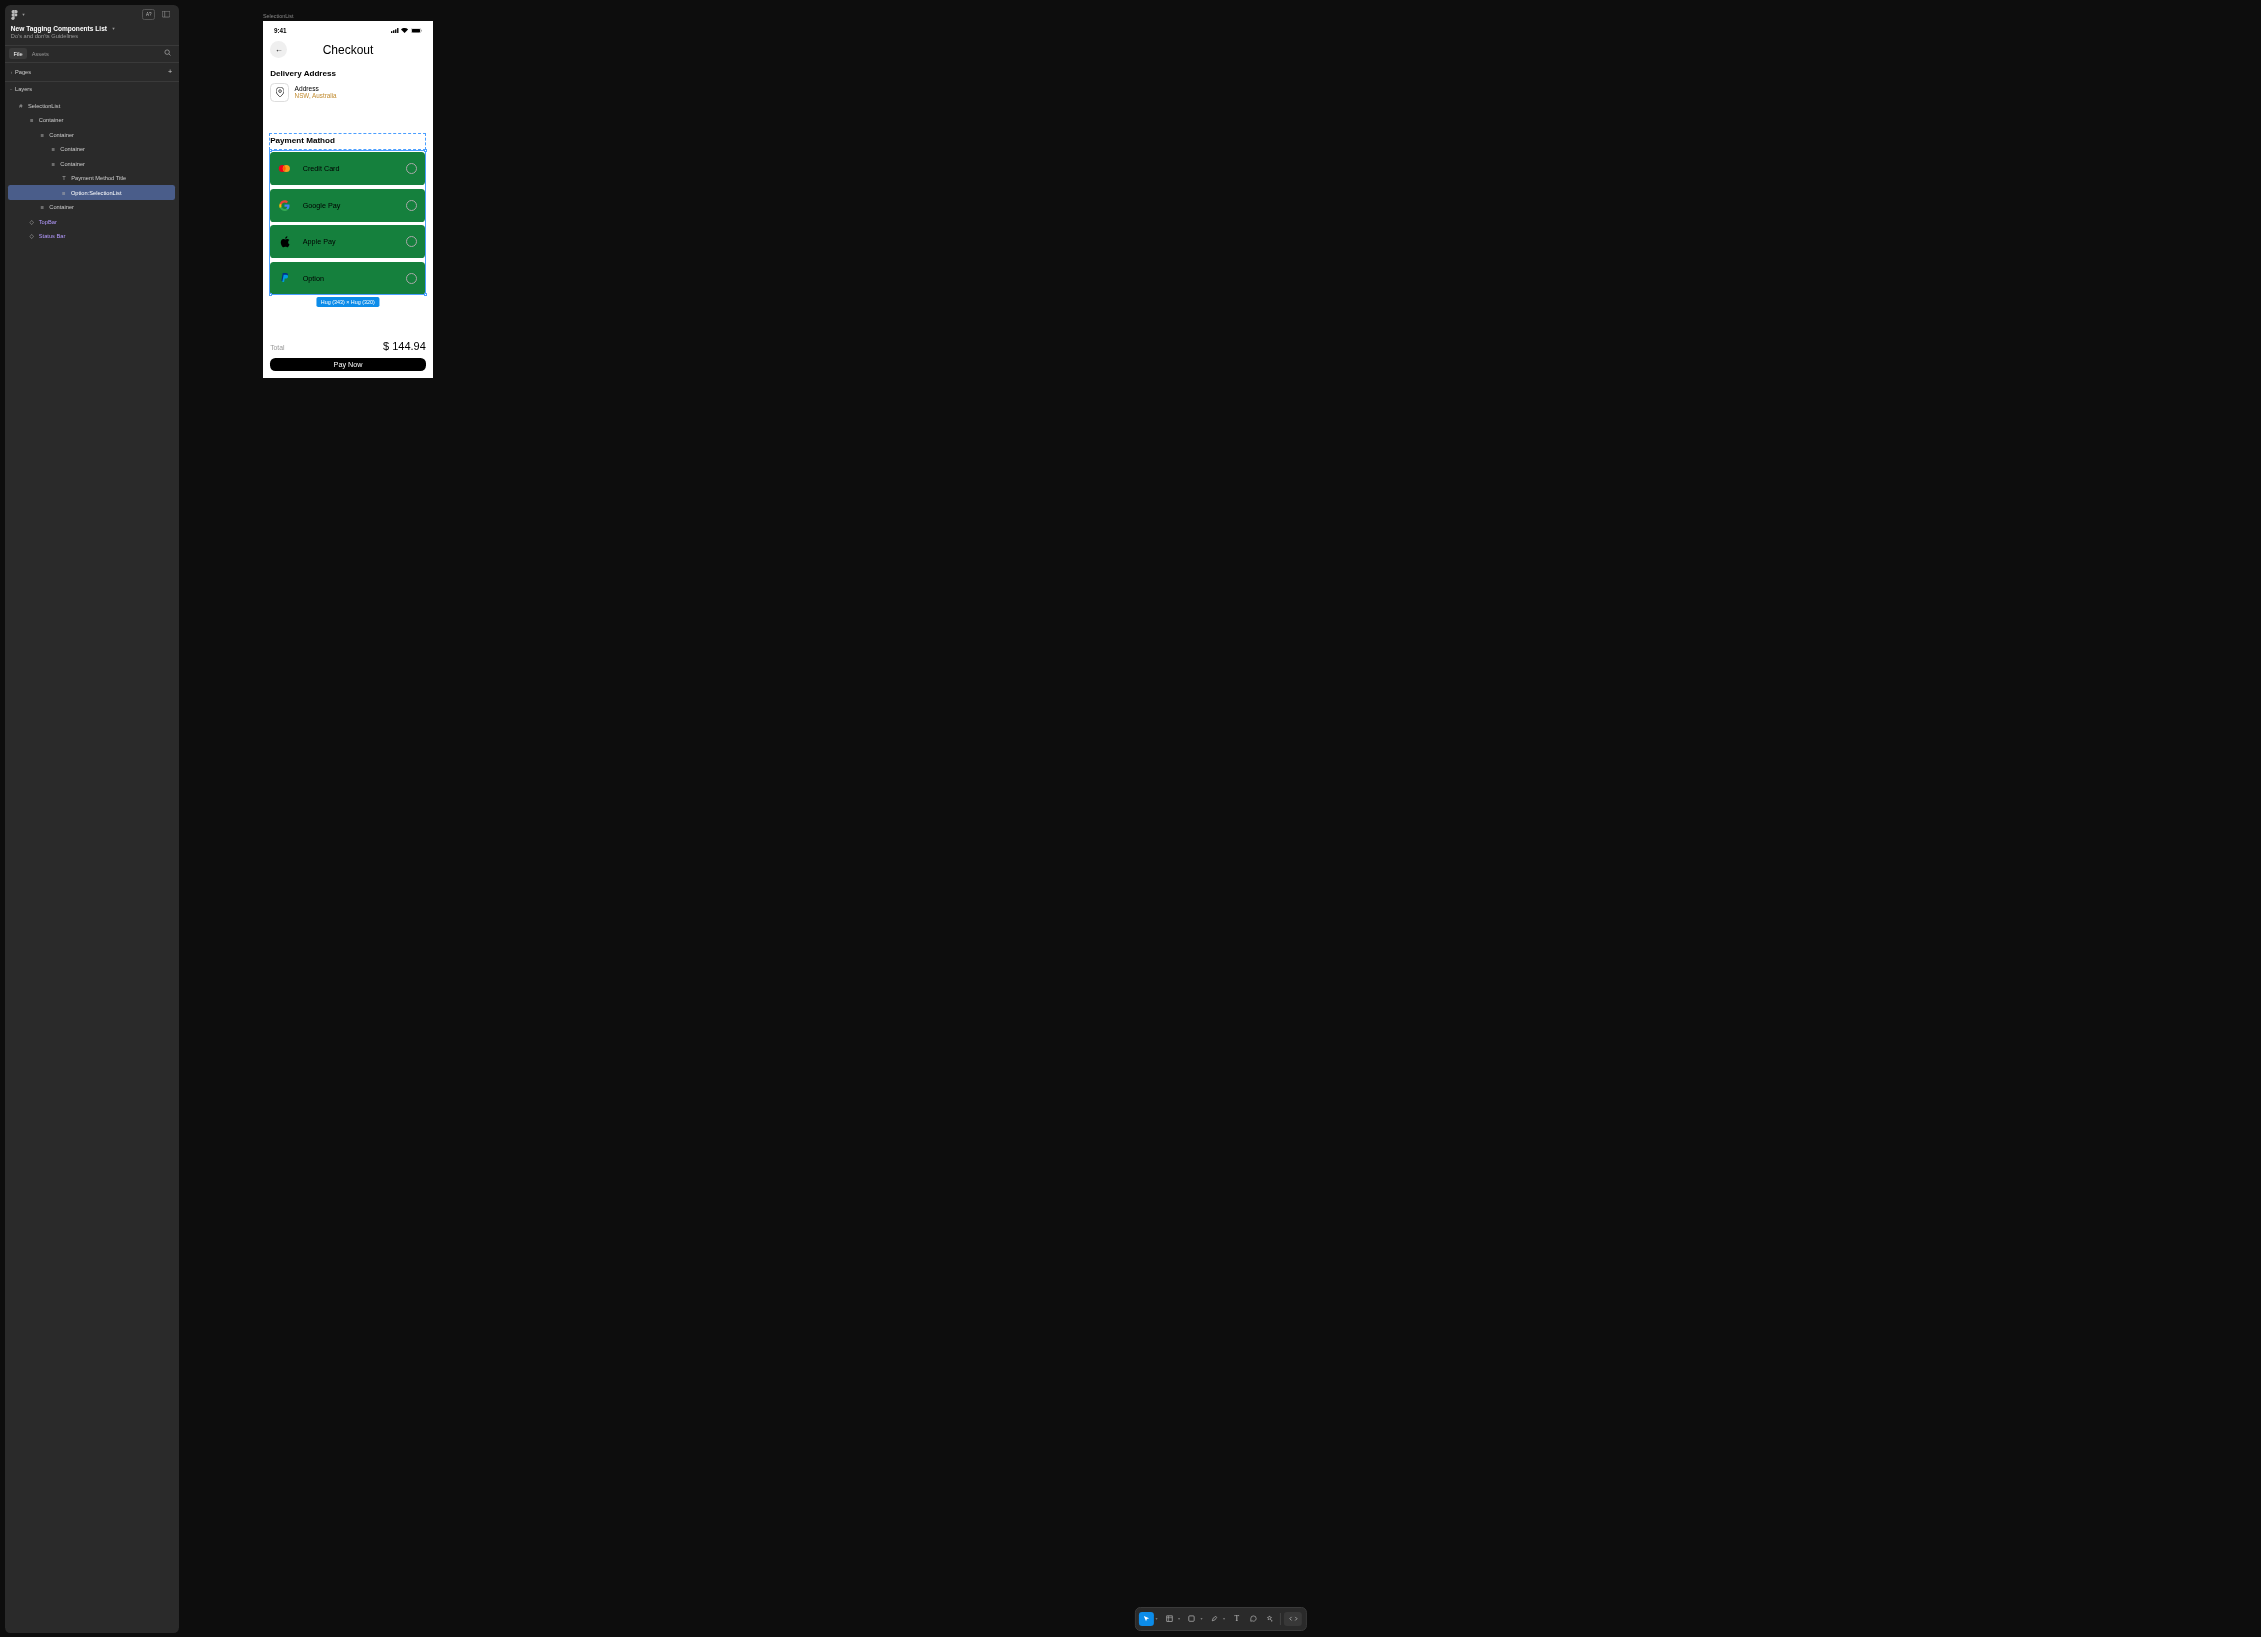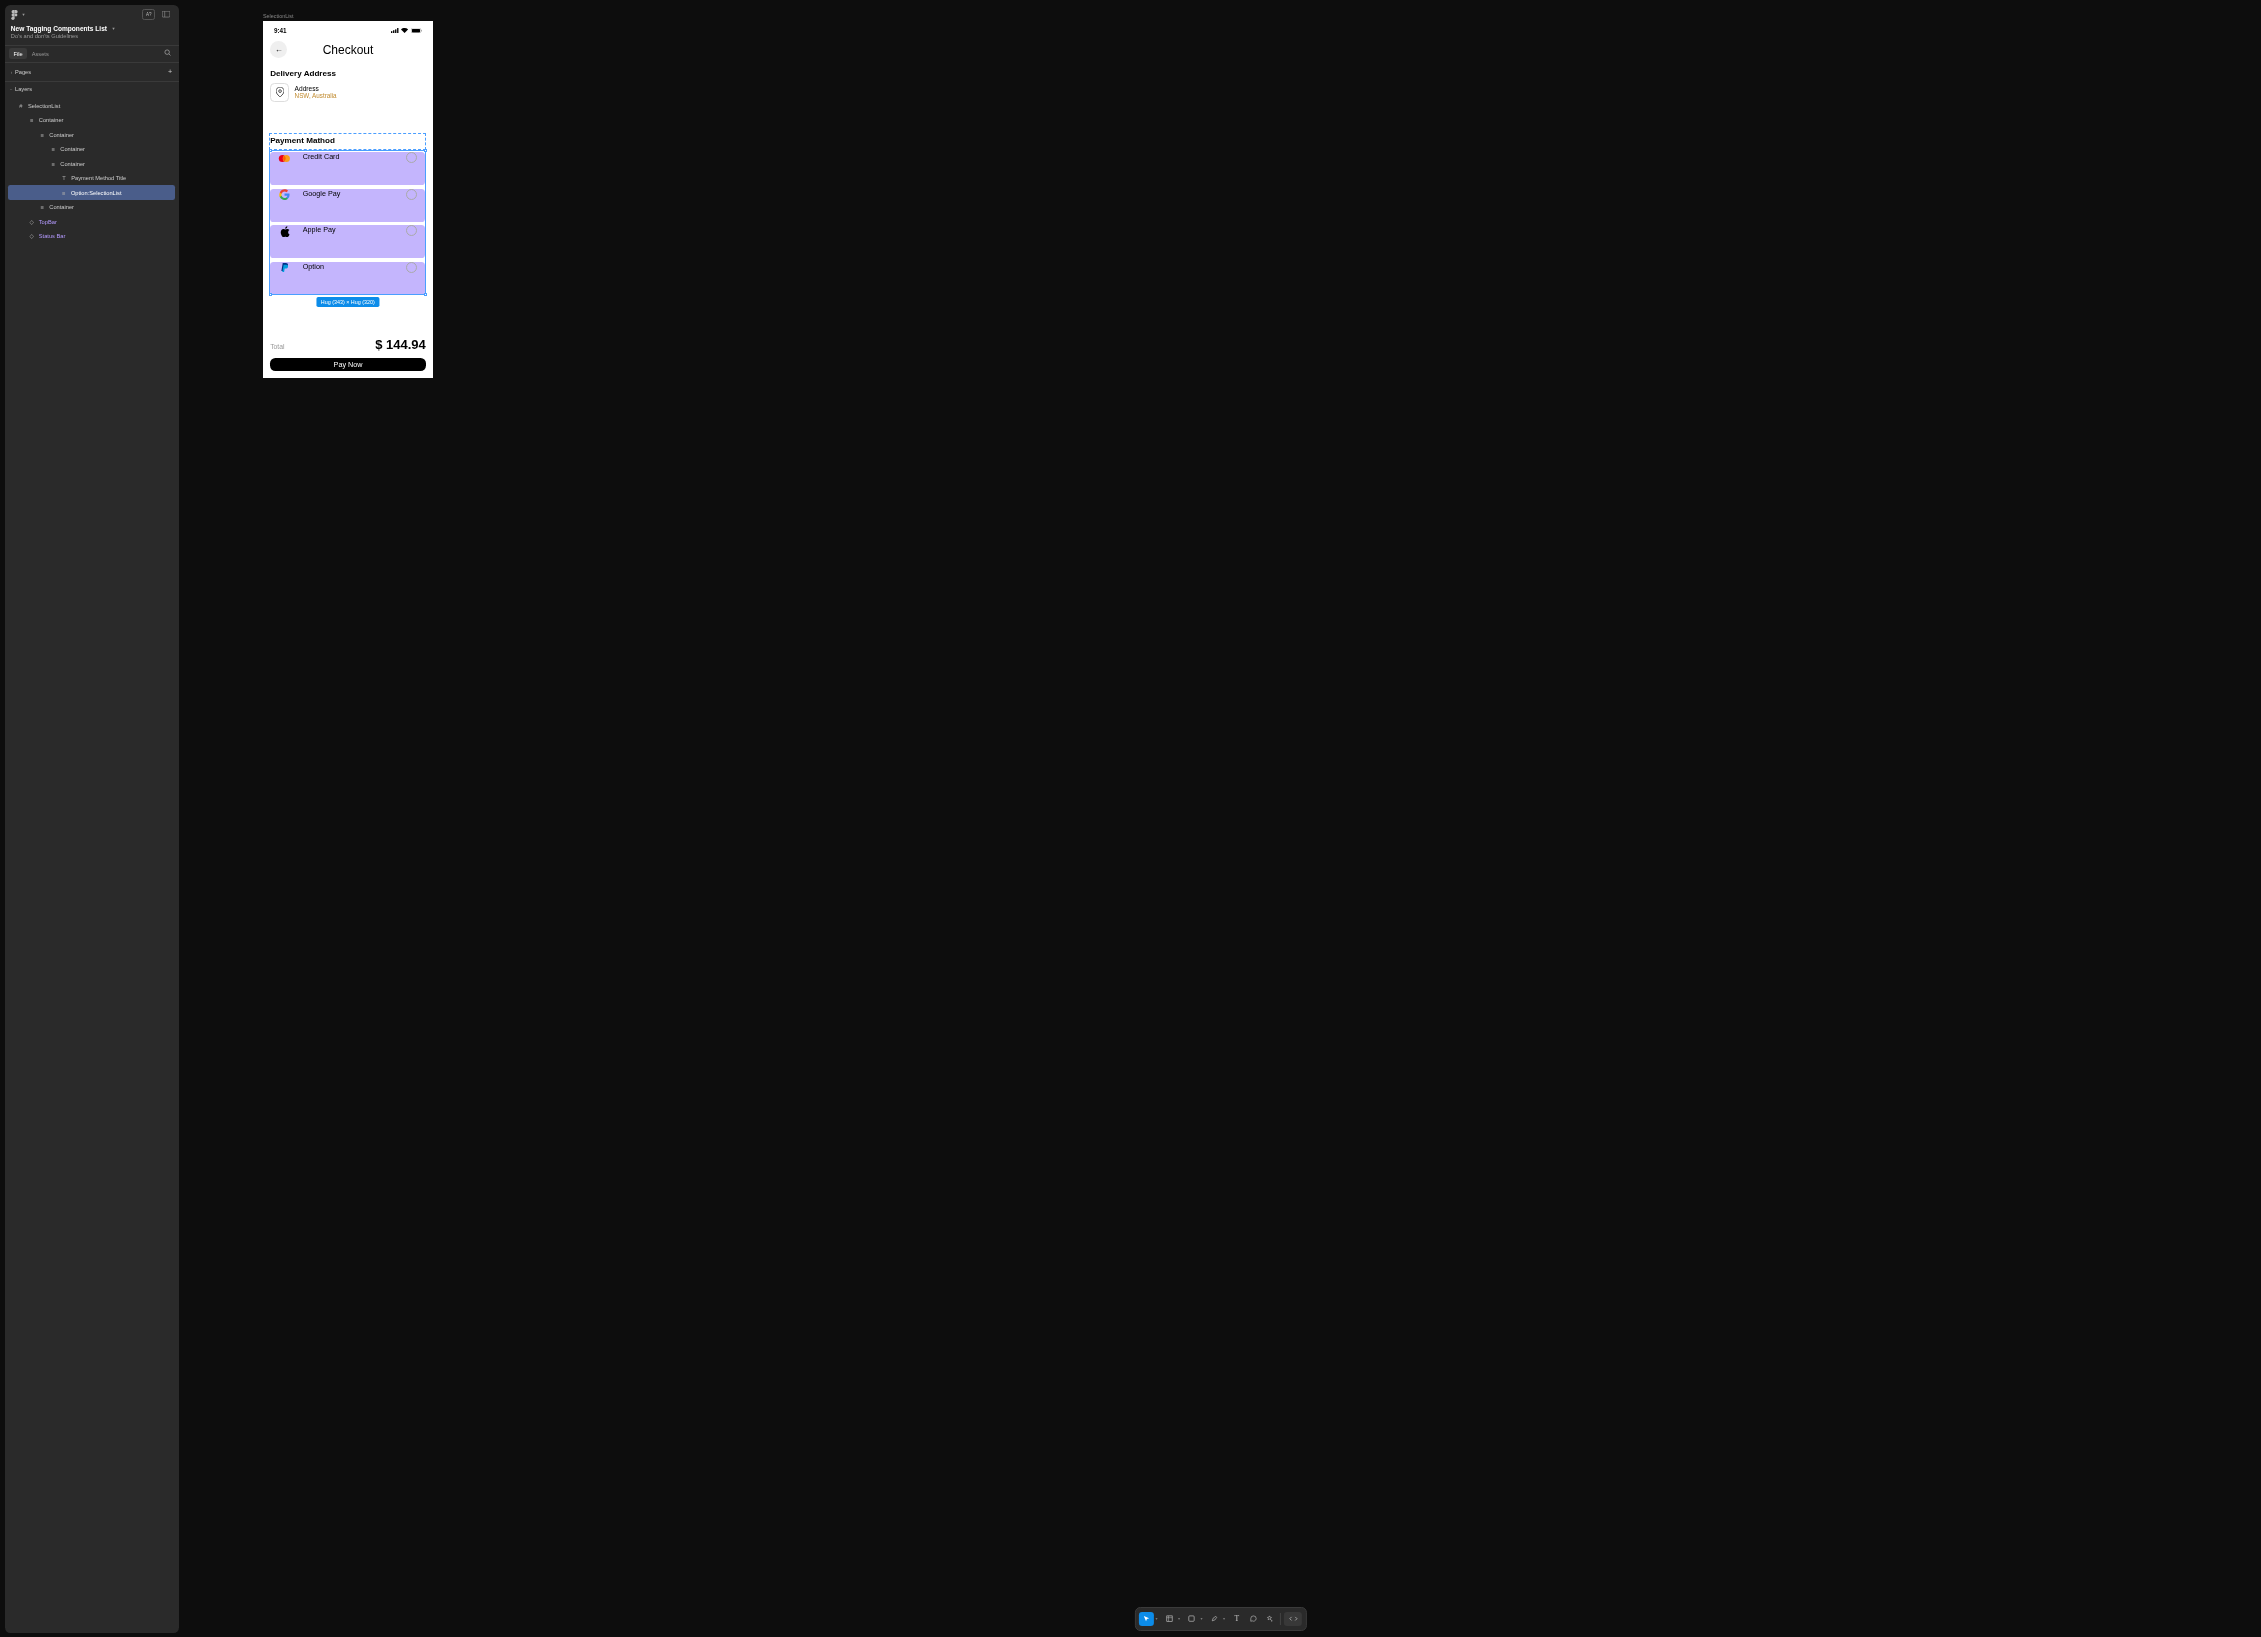--- a/index.html
+++ b/index.html
@@ -53,29 +53,29 @@
 
 
 .sel-outer { position: absolute; left: 6.3px; top: 112px; width: 157px; height: 17px; border: 0.5px dashed #4a9eff; }
 .sel-box { position: absolute; left: 6.3px; top: 129px; width: 157px; height: 145px; border: 0.7px solid #4a9eff; }
 .handle { position: absolute; width: 3.2px; height: 3.2px; background: #fff; border: 0.7px solid #4a9eff; }
 .h-tl { left: -1.8px; top: -1.8px; } .h-tr { right: -1.8px; top: -1.8px; } .h-bl { left: -1.8px; bottom: -1.8px; } .h-br { right: -1.8px; bottom: -1.8px; }
 .sel-badge { position: absolute; left: 50%; transform: translateX(-50%); bottom: -12.7px; background: #0c8ce9; color: #fff; font-size: 5.4px; padding: 1.8px 4.5px; border-radius: 1.8px; white-space: nowrap; }
 
 .pm-title { position: absolute; left: 7.2px; top: 115px; font-size: 8.1px; font-weight: 700; }
 .pm-list { position: absolute; left: 7.2px; top: 131px; width: 155px; display: flex; flex-direction: column; gap: 3.6px; }
-.pm-item { background: #c4b5fd; border-radius: 3.6px; height: 33px; display: flex; padding: 0 8.1px; }
+.pm-item { background: #15803d; border-radius: 3.6px; height: 33px; display: flex; align-items: center; padding: 0 8.1px; }
 .pm-logo { width: 12.7px; height: 12.7px; margin-right: 11.8px; display: flex; align-items: center; justify-content: center; }
 .pm-name { font-size: 7.2px; flex: 1; }
 .radio { width: 11px; height: 11px; border: 1.1px solid #aaa; border-radius: 50%; }
 
 .footer { position: absolute; bottom: 0; left: 0; right: 0; padding: 7.2px; }
 .total-row { display: flex; justify-content: space-between; align-items: baseline; margin-bottom: 6.3px; }
 .total-lbl { color: #999; font-size: 6.8px; }
-.total-val { font-size: 13px; font-weight: 700; }
+.total-val { font-size: 11px; font-weight: 400; }
 .pay-btn { background: #000; color: #fff; text-align: center; padding: 2px; border-radius: 5.4px; font-size: 7.2px; font-weight: 500; }
 
 
 .toolbar { position: absolute; bottom: 6.3px; left: 50%; transform: translateX(-50%); display: flex; align-items: center; gap: 1.8px; background: #2a2a2a; border-radius: 5.4px; padding: 3.6px; border: 0.5px solid #3a3a3a; }
 .tool { width: 14.5px; height: 14.5px; display: flex; align-items: center; justify-content: center; border-radius: 3.2px; color: #ccc; }
 .tool.active { background: #0c8ce9; color: #fff; }
 .tool-sep { width: 0.5px; height: 11.8px; background: #444; margin: 0 1.8px; }
 .tchev { font-size: 3.6px; color: #777; margin-left: -0.9px; margin-right: 1.8px; align-self: center; }
 </style>
 </head>

